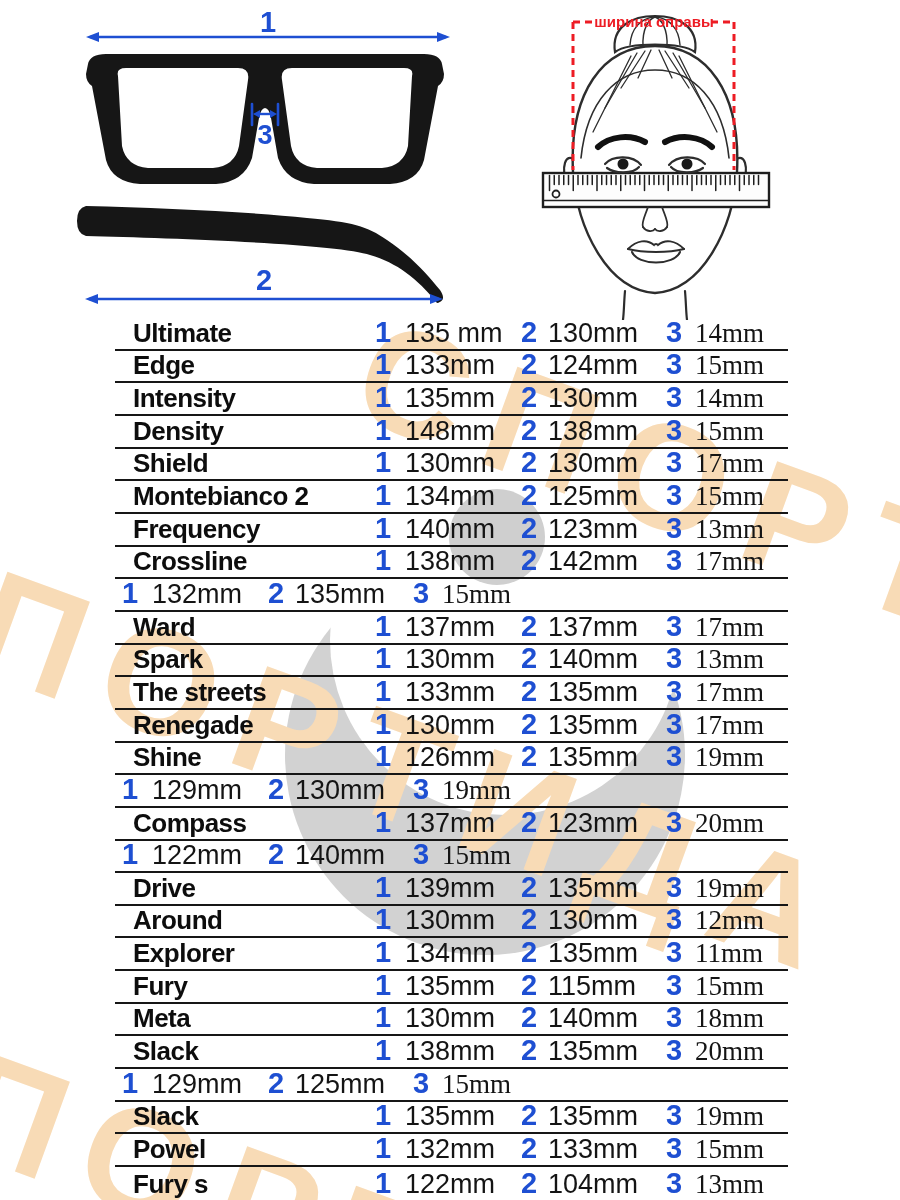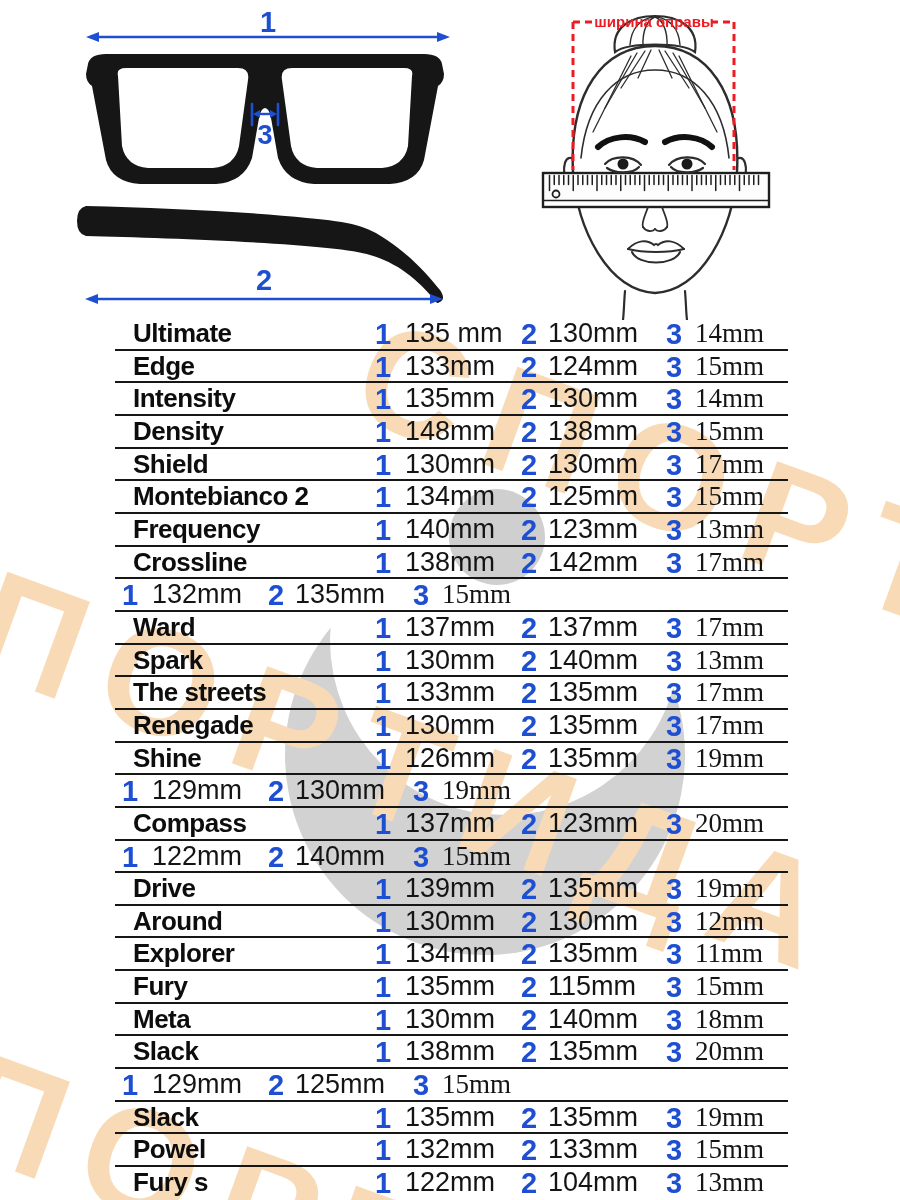--- a/index.html
+++ b/index.html
@@ -14,21 +14,21 @@
   #wm-band-2{left:-120px;top:500px;transform:rotate(20deg);}
   #wm-band-3{left:-140px;top:980px;transform:rotate(20deg);}
 
   
   .diagram{position:absolute;z-index:2;}
   #glasses-svg{left:72px;top:12px;}
   #face-svg{left:535px;top:0;}
 
   
   #size-table{position:absolute;left:115px;top:318px;width:673px;z-index:2;}
-  .row{display:flex;align-items:flex-start;height:32.66px;box-sizing:border-box;
+  .row{display:flex;align-items:flex-end;height:32.66px;box-sizing:border-box;
        border-bottom:2.2px solid #161616;}
   .row:last-child{border-bottom:none;}
   .c{white-space:nowrap;}
   .name{flex:0 0 235px;padding-left:18px;font-weight:bold;font-size:26px;color:#0d0d0d;letter-spacing:-0.5px;}
   .badge{flex:0 0 30px;text-align:center;color:#1e4fd2;font-weight:bold;font-size:29px;}
   .b2{flex-basis:28px;} .b3{flex-basis:28px;}
   .val{font-size:27px;color:#141414;}
   .v1{flex:0 0 110px;padding-left:7px;}
   .v2{flex:0 0 112px;padding-left:5px;}
   .v3{flex:1;padding-left:7px;font-family:Liberation Serif, serif;}

